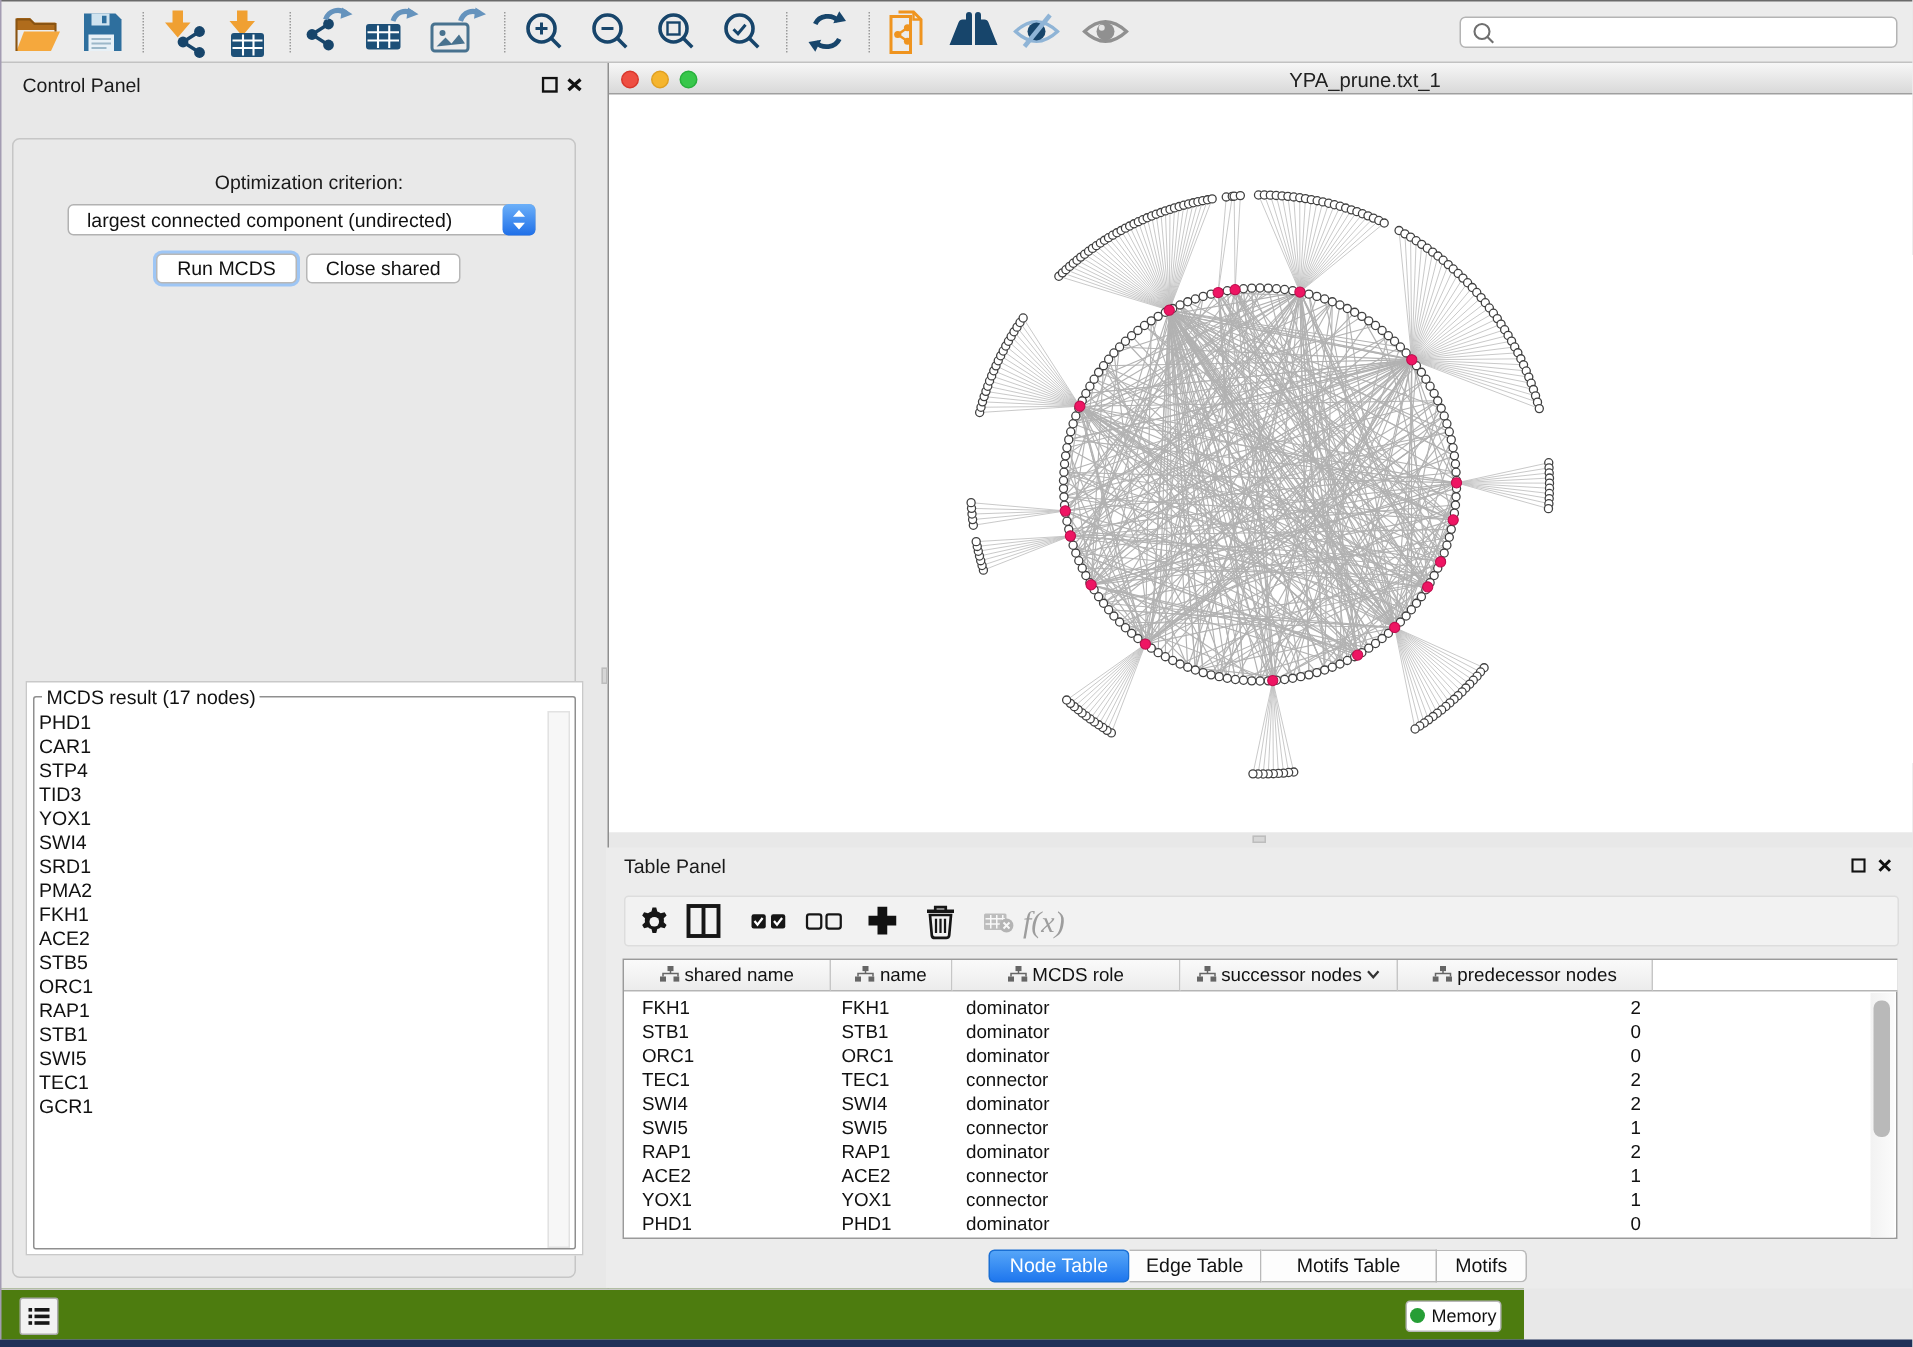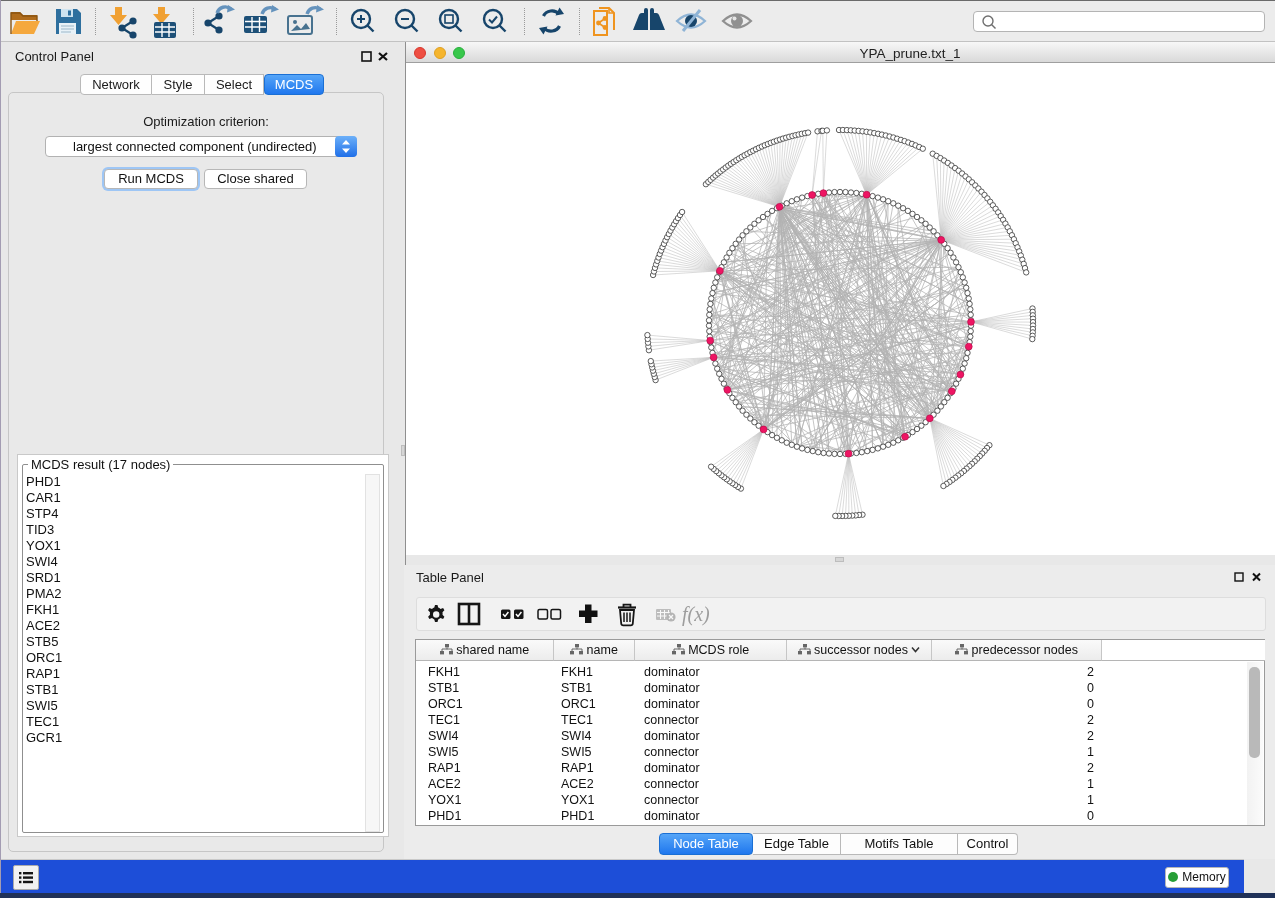--- a/index.html
+++ b/index.html
@@ -11,21 +11,21 @@
 #searchbox{position:absolute;left:973px;top:10px;width:292px;height:21px;background:#fff;border:1px solid #b4b4b4;border-radius:4px}
 
 #cpanel{left:0;top:42px;width:392px;height:818px;background:#e8e8e8}
 .wicon{position:absolute;top:50px;width:11px;height:11px}
 .tabs{position:absolute;display:flex;height:21px}
 .tab{background:#fefefe;border:1px solid #b9b9b9;border-left:none;color:#1a1a1a;text-align:center;line-height:19px;font-size:13px}
 .tab.first{border-left:1px solid #b9b9b9;border-radius:4px 0 0 4px}
 .tab.sel{background:linear-gradient(#55a5f8,#1f77ee);color:#fff;border:1px solid #1a6fd4;border-radius:4px}
 #inset{position:absolute;left:8px;top:50px;width:376px;height:760px;background:#e9e9e9;border:1px solid #c6c6c6;border-radius:5px}
 select#crit{position:absolute;left:45px;top:94px;width:312px;height:21px;font-size:13px;font-family:"Liberation Sans",sans-serif;
- -webkit-appearance:none;appearance:none;background:#fff;border:1px solid #b2b2b2;border-radius:4px;padding-left:27px;color:#111}
+ -webkit-appearance:none;appearance:none;background:#fff;border:1px solid #b2b2b2;border-radius:4px;padding-left:12px;color:#111}
 #spin{position:absolute;left:335px;top:94px;width:22px;height:21px;border-radius:4px;background:linear-gradient(#6cb0f9,#1f6fe8);pointer-events:none}
 .btn{position:absolute;height:20px;background:#fff;border:1px solid #b7b7b7;border-radius:4px;font-size:13px;text-align:center;line-height:18px;color:#111}
 #runbtn{box-shadow:0 0 0 2px #9ec6f5}
 #whitebox{position:absolute;left:17px;top:412px;width:372px;height:383px;background:#fff;border:1px solid #c9c9c9}
 #groupbox{position:absolute;left:4px;top:9px;width:362px;height:369px;border:1px solid #8f8f8f;border-radius:2px}
 #grouplabel{position:absolute;left:5px;top:-8px;background:#fff;padding:0 3px;font-size:13px;color:#111}
 #mlist{position:absolute;left:3px;top:9px;width:340px;line-height:16px;font-size:13px;color:#111}
 #mscroll{position:absolute;right:3px;top:9px;width:15px;height:358px;background:#f7f7f7;border:1px solid #e2e2e2}
 
 #vsplit{left:405px;top:42px;width:1px;height:817px;background:#8f8f8f}
@@ -38,21 +38,21 @@
 
 #tpanel{left:404px;top:565px;width:871px;height:294px;background:#ececec}
 #ttoolbar{position:absolute;left:12px;top:32px;width:850px;height:34px;background:#f2f2f2;border:1px solid #ddd;border-radius:3px}
 #ttable{position:absolute;left:11px;top:74px;width:850px;height:187px;background:#fff;border:1px solid #9a9a9a}
 .thead{position:absolute;left:0;top:0;height:21px;background:linear-gradient(#fafafa,#ececec);border-right:1px solid #c6c6c6;border-bottom:1px solid #b5b5b5;font-size:12.5px;color:#111;text-align:center;line-height:20px}
 .trow{position:absolute;font-size:12.5px;color:#111;line-height:16px;white-space:pre}
 #tscroll{position:absolute;right:1px;top:22px;width:16px;height:163px;background:linear-gradient(90deg,#f2f2f2,#fbfbfb)}
 #tthumb{position:absolute;left:2px;top:5px;width:11px;height:91px;background:#b9b9b9;border-radius:5px}
 .btab{height:22px;background:#fdfdfd;border:1px solid #b9b9b9;border-left:none;text-align:center;line-height:20px;font-size:13px;color:#111;display:inline-block}
 
-#statusbar{left:0;top:859px;width:1244px;height:34px;background:#1d4ed8;border-top:1px solid #c9c9c9}
+#statusbar{left:0;top:859px;width:1016px;height:34px;background:#4d7c0f;border-top:1px solid #c9c9c9}
 #listbtn{position:absolute;left:13px;top:5px;width:26px;height:25px;background:#f2f2f2;border:1px solid #ababab;border-radius:2px}
 #membtn{position:absolute;right:15px;top:7px;width:64px;height:21px;background:#fff;border:1px solid #b7b7b7;border-radius:3px;font-size:12px;line-height:19px;text-align:center;color:#111}
 #wall{left:0;top:893px;width:1275px;height:5px;background:#203158}
 #ledge{left:0;top:0;width:1px;height:893px;background:#a39cb2}
 </style></head><body>
 <div id="toolbar" class="abs">
 <svg class="abs" style="left:0;top:0" width="1275" height="42" xmlns="http://www.w3.org/2000/svg">
 
 <g transform="translate(10,7)">
  <path d="M1,4 h9 l3,3 h14 v5 h-26 z" fill="#b06c1c"></path>
@@ -181,26 +181,20 @@
 </div>
 <div id="cpanel" class="abs">
  <div class="abs" style="left:15px;top:7px;font-size:13px">Control Panel</div>
  <svg class="wicon" style="left:361px;top:9px" width="11" height="11" xmlns="http://www.w3.org/2000/svg">
       <rect x="1" y="1" width="9" height="9" fill="none" stroke="#111" stroke-width="1.6"></rect>
     </svg>
  <svg class="wicon" style="left:377px;top:9px" width="12" height="11" xmlns="http://www.w3.org/2000/svg">
       <path d="M2,2 L10,9 M10,2 L2,9" stroke="#111" stroke-width="2.2"></path>
     </svg>
  <div id="inset"></div>
- <div class="tabs" style="left:80px;top:32px">
-  <div class="tab first" style="width:72px">Network</div>
-  <div class="tab" style="width:53px">Style</div>
-  <div class="tab" style="width:59px">Select</div>
-  <div class="tab sel" style="width:60px">MCDS</div>
- </div>
  <div class="abs" style="left:10px;top:72px;width:392px;text-align:center;font-size:13px">Optimization criterion:</div>
  <select id="crit"><option>largest connected component (undirected)</option></select>
  <div id="spin"><svg width="22" height="21" xmlns="http://www.w3.org/2000/svg">
         <path d="M7,8.5 l4,-4.5 4,4.5 z M7,12.5 l4,4.5 4,-4.5 z" fill="#fff"></path>
       </svg></div>
  <div class="btn" id="runbtn" style="left:104px;top:127px;width:94px">Run MCDS</div>
  <div class="btn" style="left:204px;top:127px;width:103px">Close shared</div>
  <div id="whitebox">
   <div id="groupbox">
         <div id="grouplabel">MCDS result (17 nodes)</div>
@@ -1234,21 +1228,21 @@
 1
 2
 1
 1
 0</div>
   <div id="tscroll">
         <div id="tthumb"></div>
       </div>
  </div>
  <div class="abs" style="left:255px;top:268px">
-  <span class="btab" style="width:94px;background:linear-gradient(#55a5f8,#1f77ee);color:#fff;border:1px solid #1a6fd4;border-radius:4px">Node Table</span><span class="btab" style="width:88px">Edge Table</span><span class="btab" style="width:117px">Motifs Table</span><span class="btab" style="width:60px;border-radius:0 4px 4px 0">Control</span>
+  <span class="btab" style="width:94px;background:linear-gradient(#55a5f8,#1f77ee);color:#fff;border:1px solid #1a6fd4;border-radius:4px">Node Table</span><span class="btab" style="width:88px">Edge Table</span><span class="btab" style="width:117px">Motifs Table</span><span class="btab" style="width:60px;border-radius:0 4px 4px 0">Motifs</span>
  </div>
 </div>
 <div id="statusbar" class="abs">
  <div id="listbtn"><svg width="24" height="23" xmlns="http://www.w3.org/2000/svg">
         <g fill="#161616">
           <rect x="5" y="6" width="2.4" height="2.4"></rect>
           <rect x="9" y="6" width="10" height="2.4"></rect>
           <rect x="5" y="10.4" width="2.4" height="2.4"></rect>
           <rect x="9" y="10.4" width="10" height="2.4"></rect>
           <rect x="5" y="14.8" width="2.4" height="2.4"></rect>

